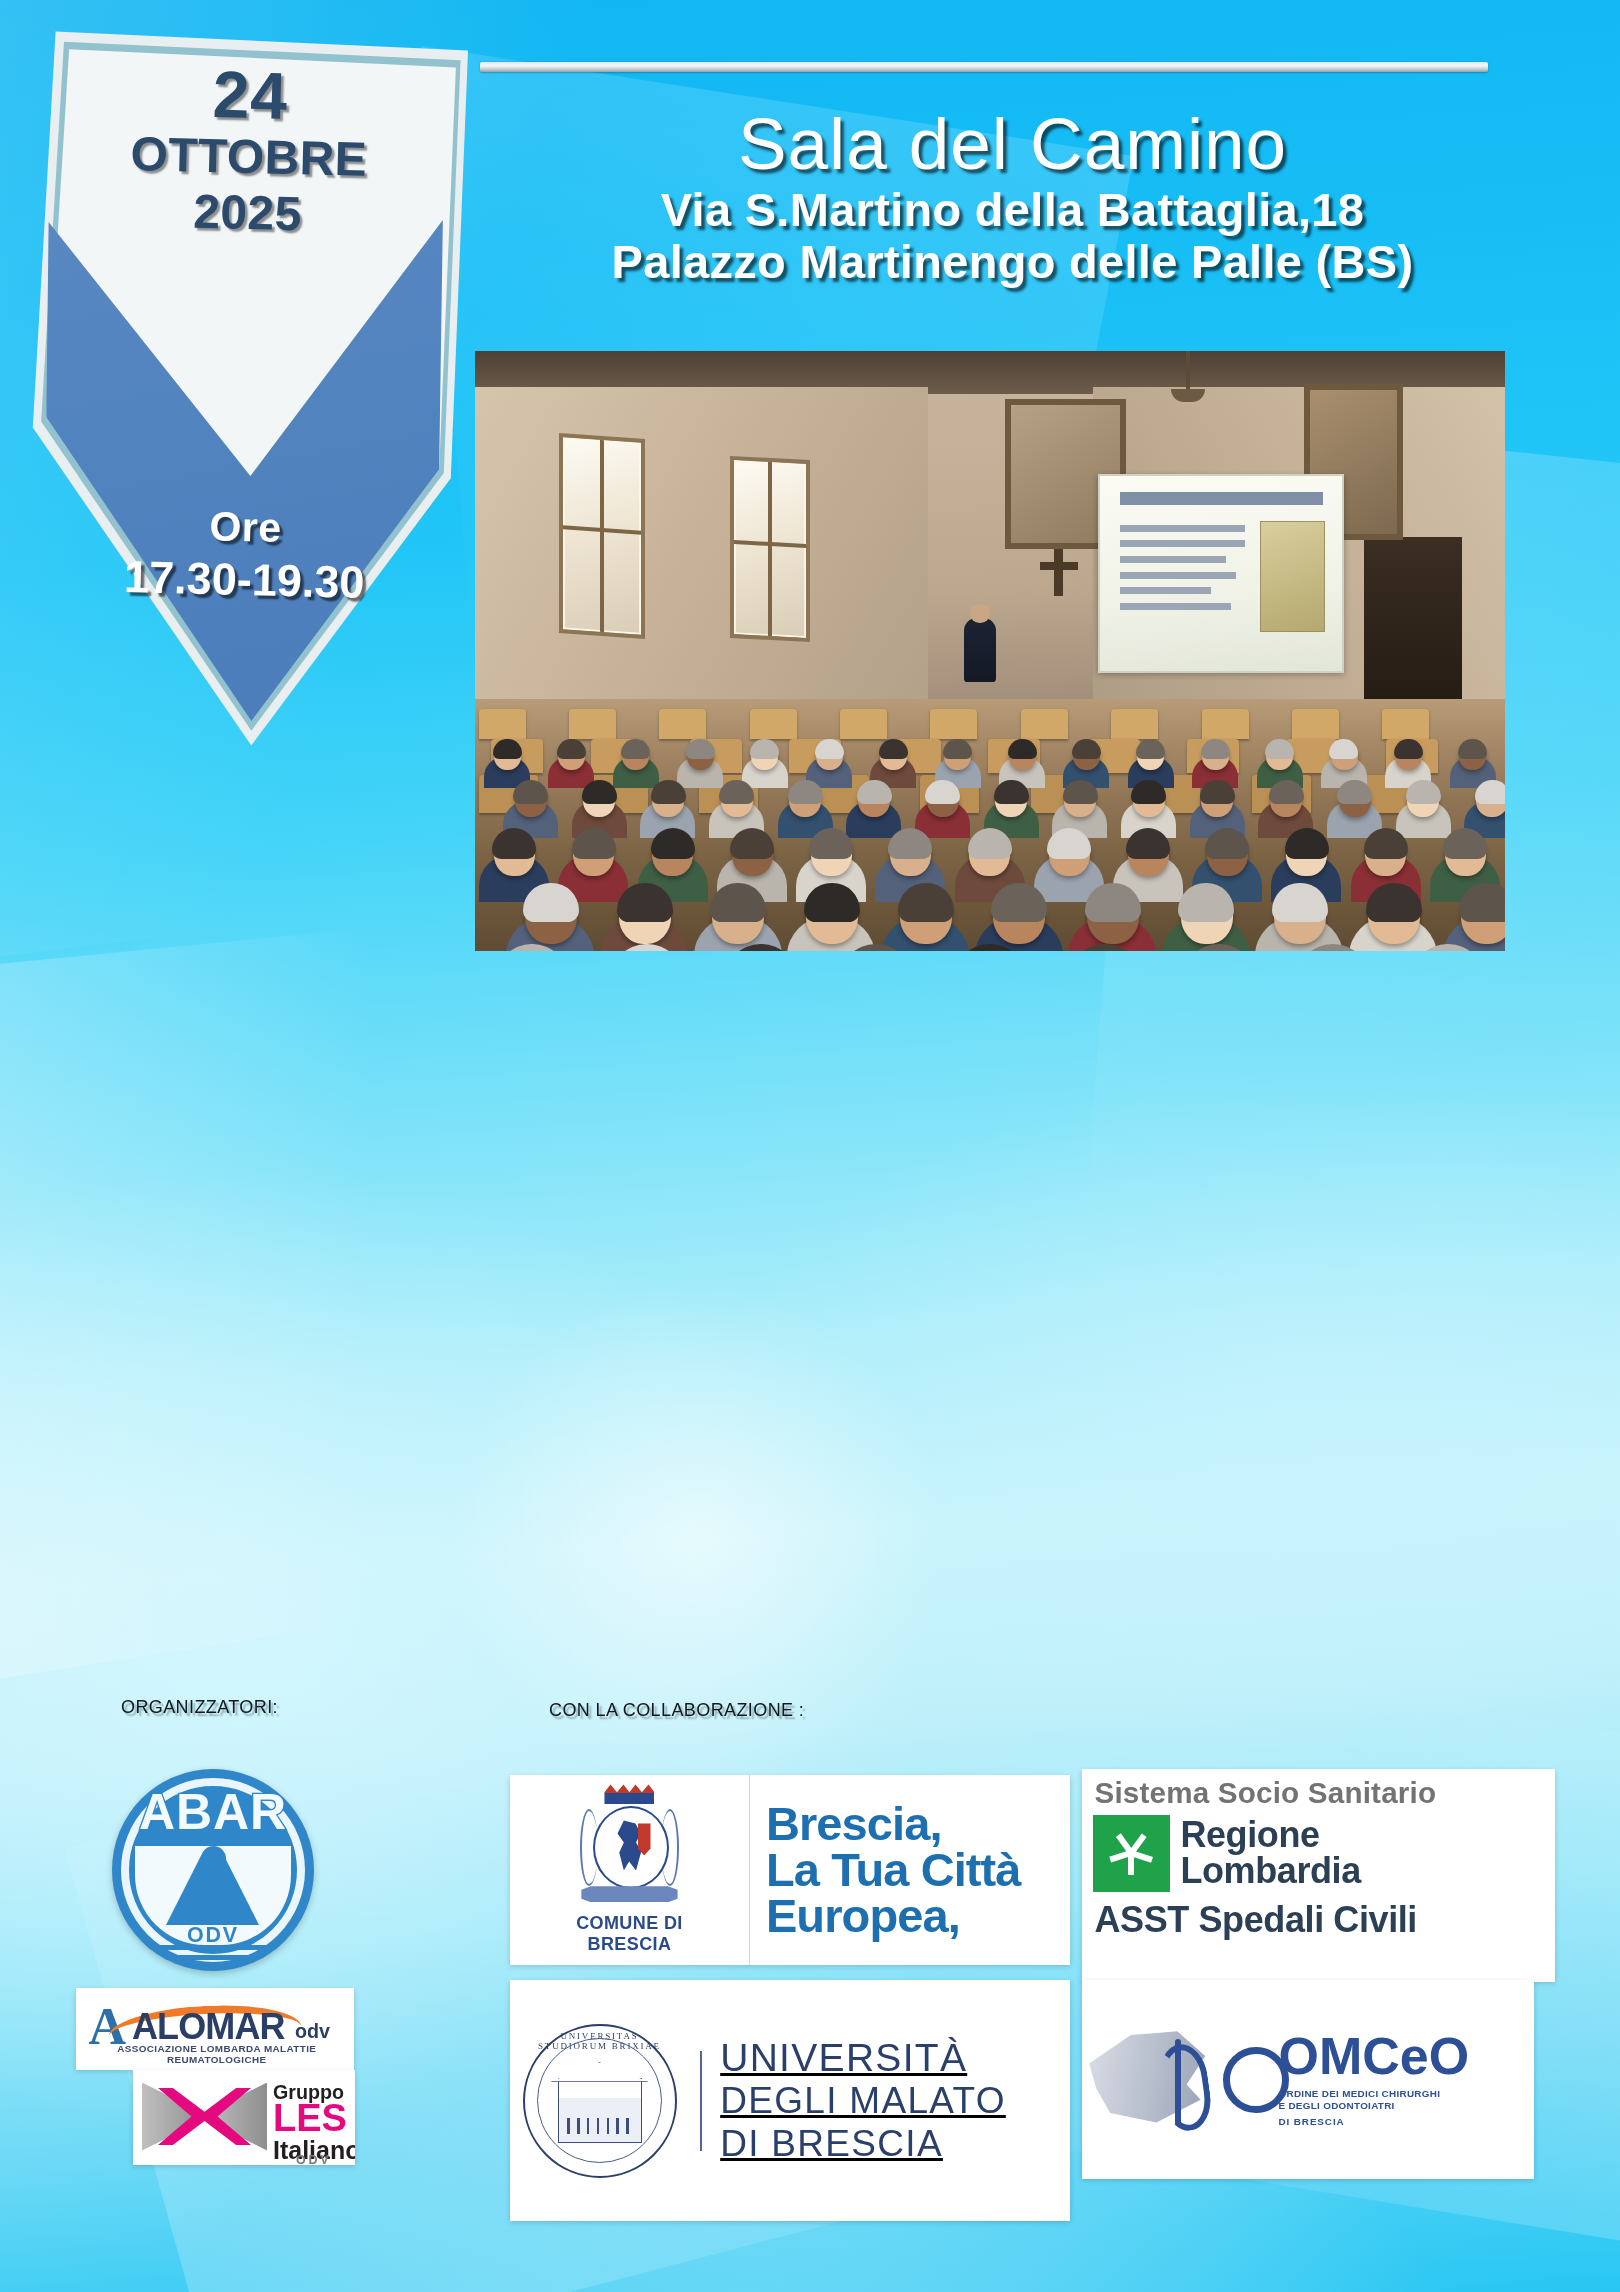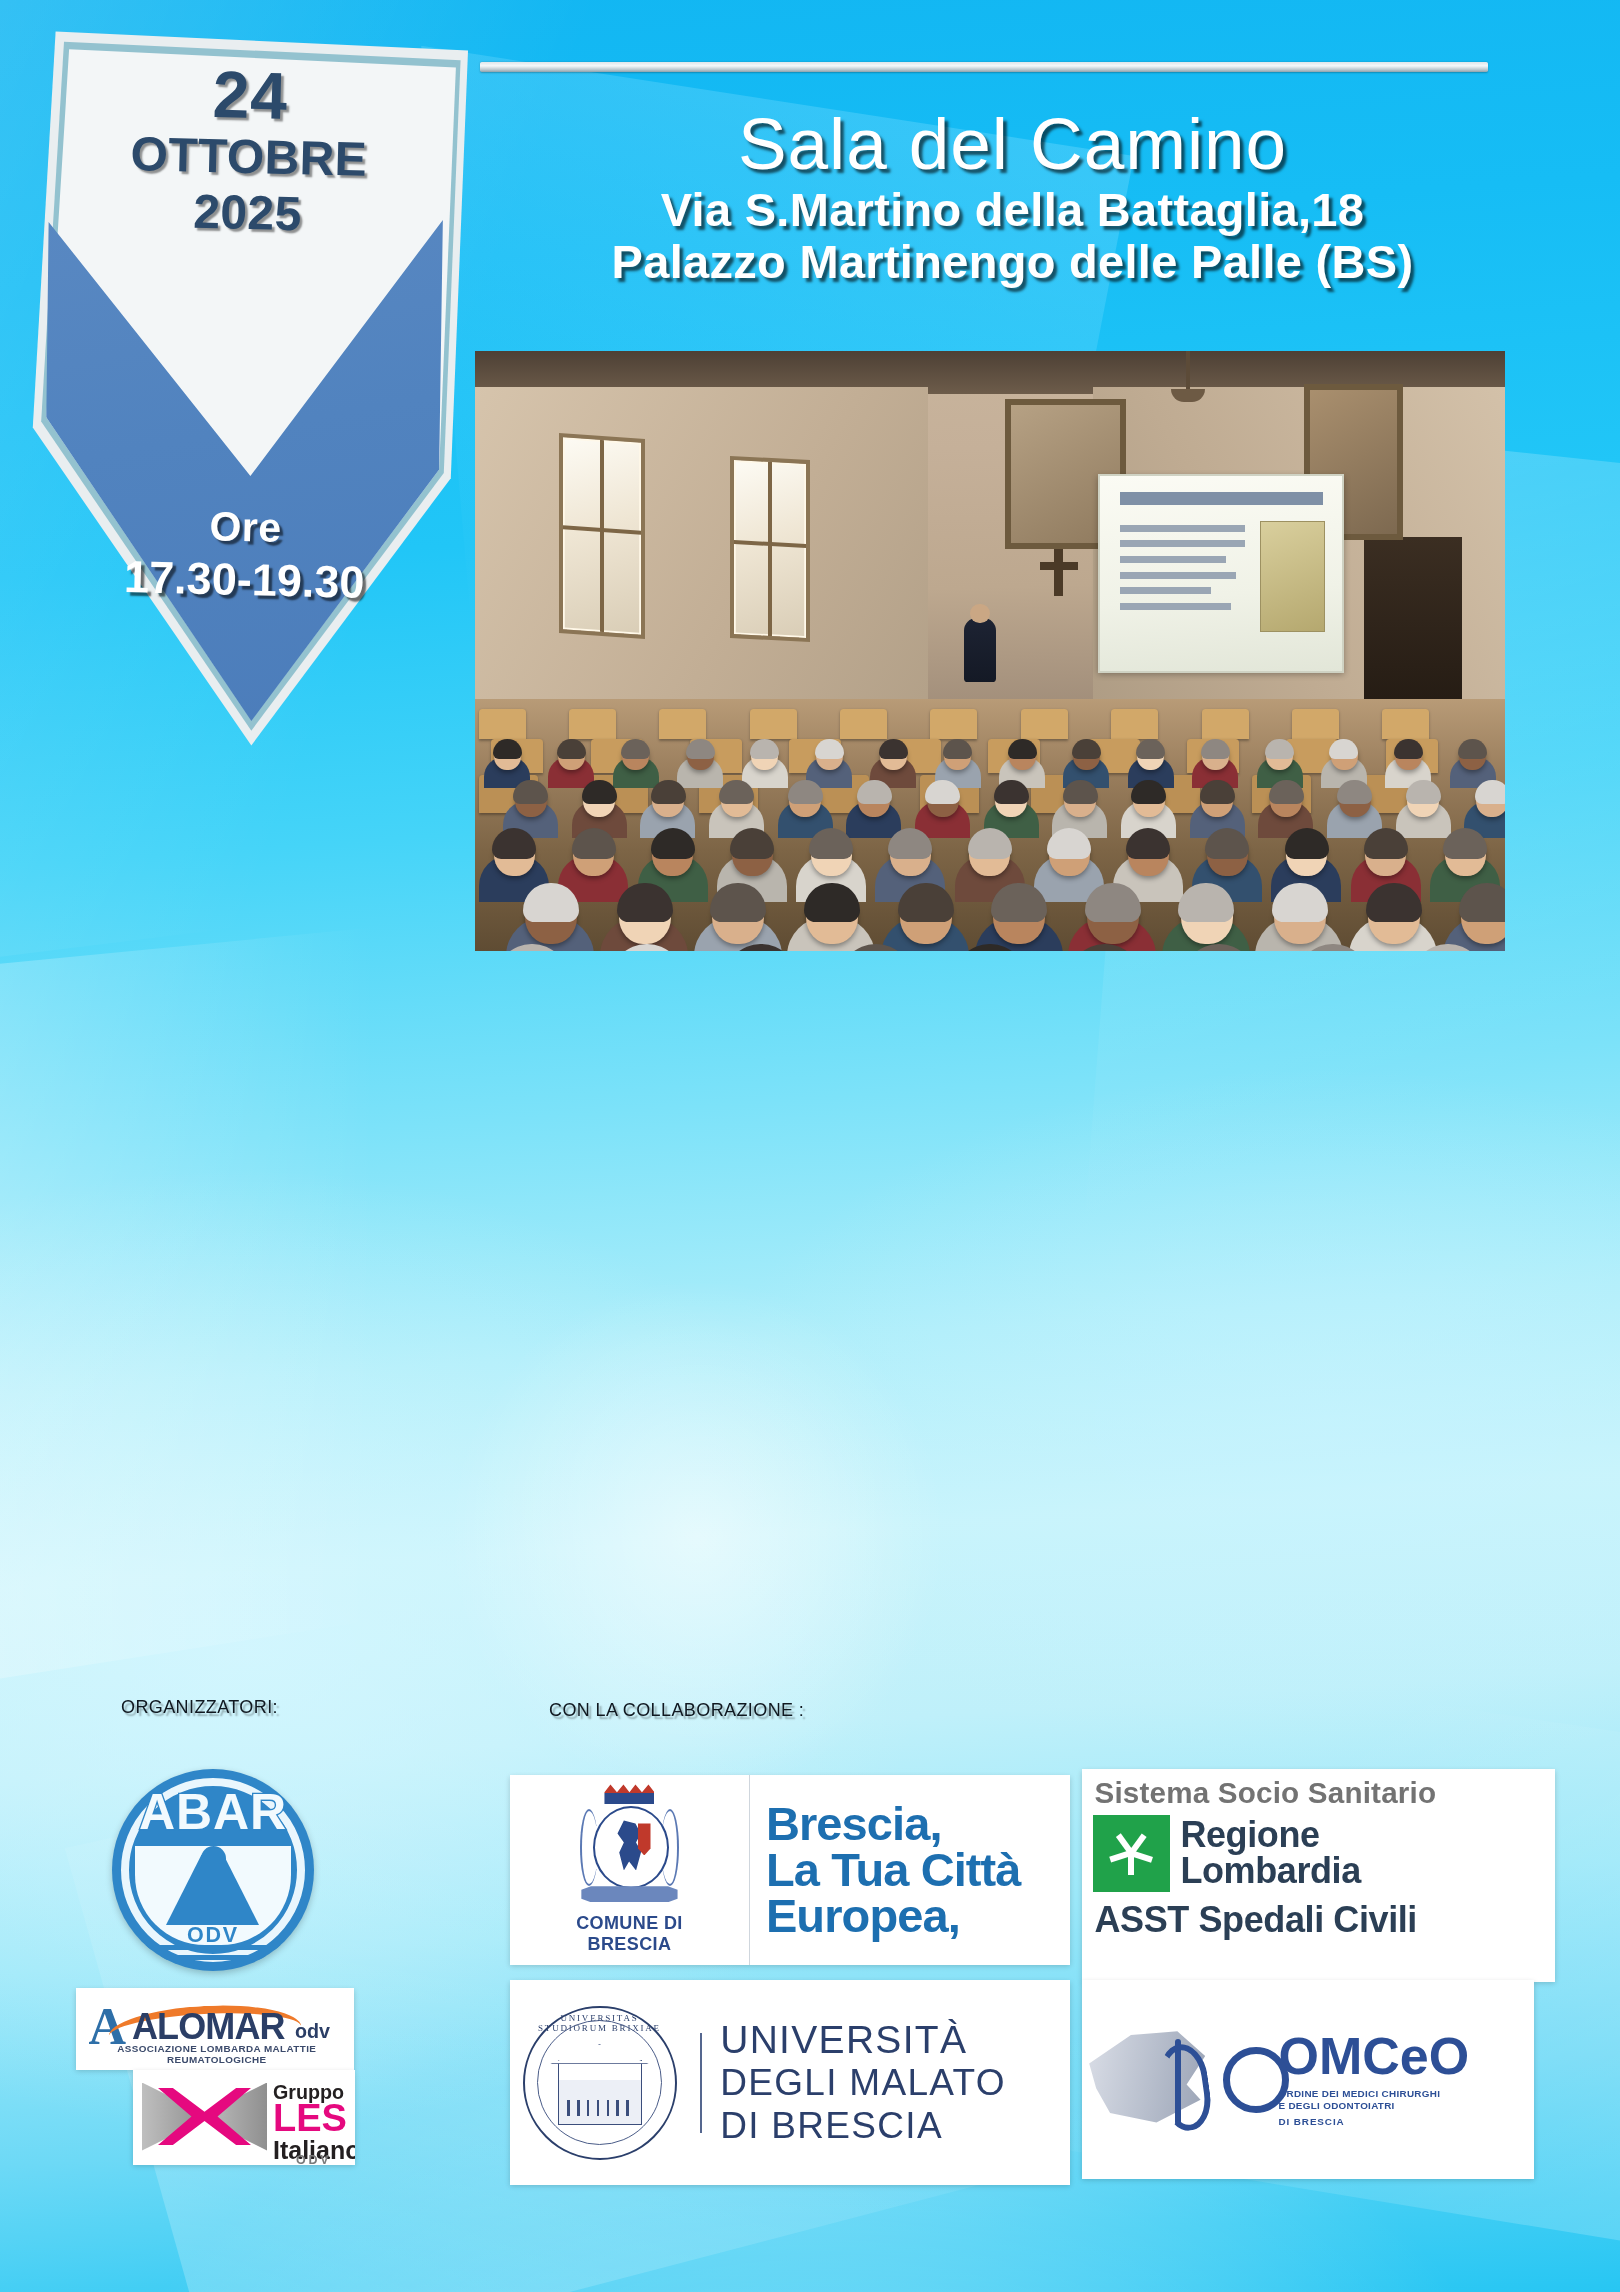--- a/index.html
+++ b/index.html
@@ -455,21 +455,21 @@
   }
   #card-regione .rg-name {
     color:#2b3f55; font-weight:bold; font-size:36px; line-height:1.02; letter-spacing:-0.4px;
   }
   #card-regione .rg-asst {
     color:#2b3f55; font-weight:bold; font-size:36px; letter-spacing:-0.4px;
     margin:10.7px 0 0 1.8px; line-height:1;
   }
 
   
-  #card-unibs { left:510px; top:296px; width:560px; height:205px; display:flex; align-items:center; }
+  #card-unibs { left:510px; top:296px; width:560px; height:241px; display:flex; align-items:center;text-decoration:underline; }
   #card-unibs .ub-seal {
     width:150px; height:150px; margin-left:12.5px; flex:none;
     border-radius:50%; border:2.7px solid #2b3f6b; position:relative; background:#fff;
   }
   #card-unibs .ub-seal .inner { position:absolute; inset:12.5px; border-radius:50%; border:1.8px solid #4a5c88; }
   #card-unibs .ub-seal .arc {
     position:absolute; left:0; right:0; top:5.4px; text-align:center;
     font-size:9px; color:#2b3f6b; letter-spacing:1.8px; font-family:"Liberation Serif", serif;
   }
   #card-unibs .ub-seal .bldg {

